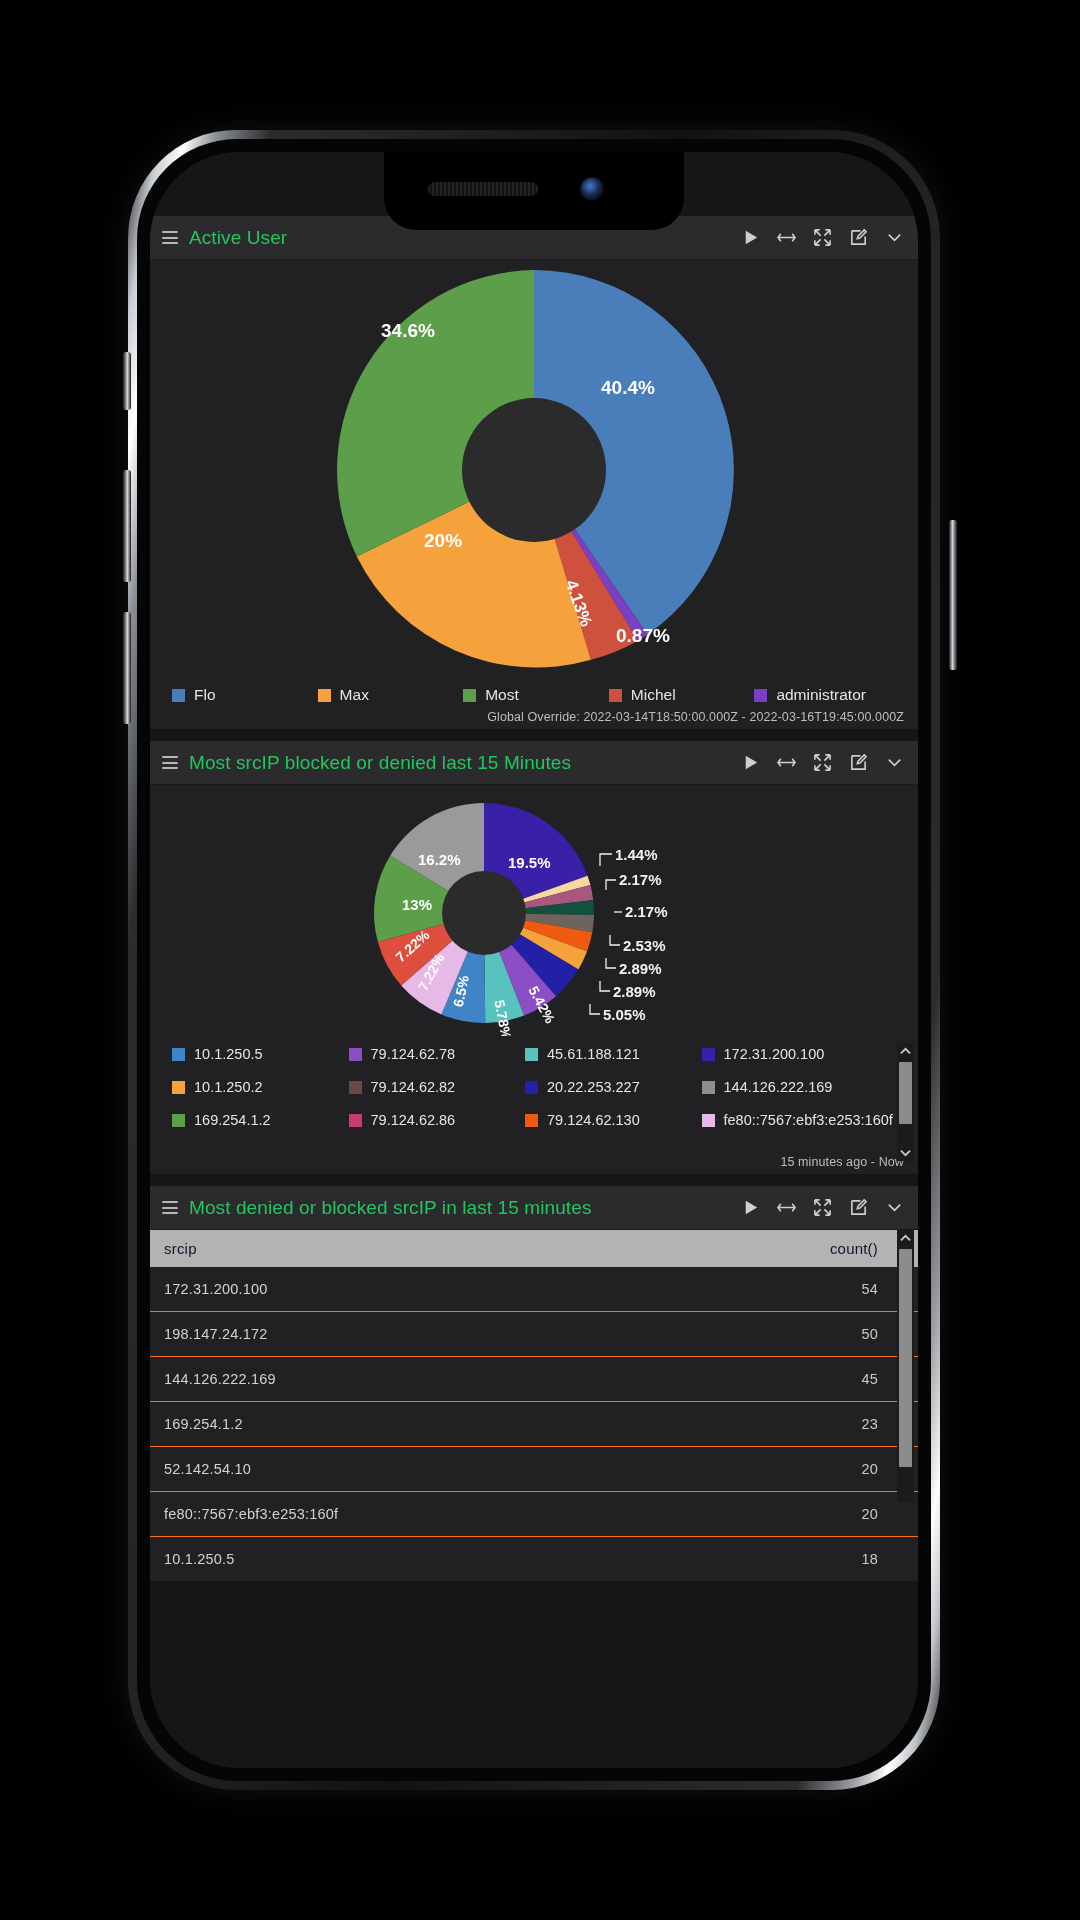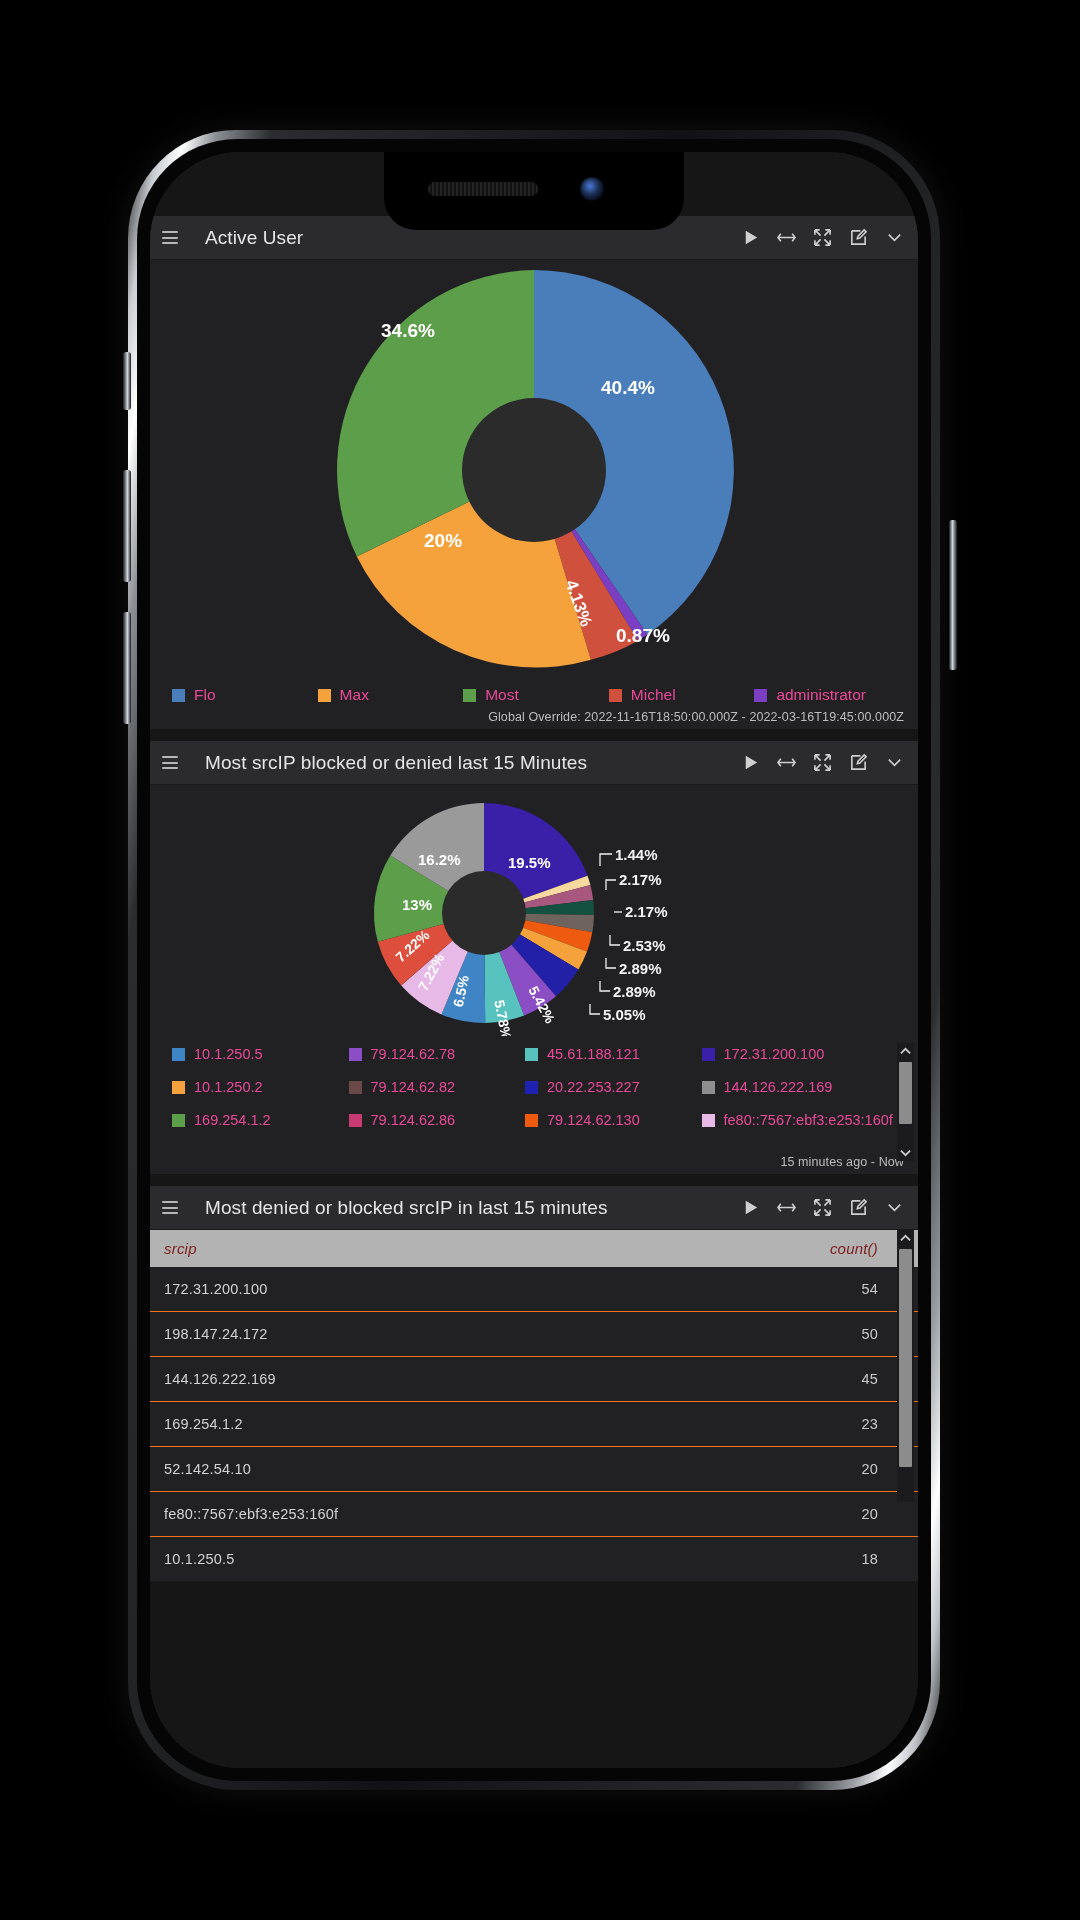--- a/index.html
+++ b/index.html
@@ -70,59 +70,59 @@
 
   .panel { background: #212124; margin: 0 0 12px 0; }
   .panel-head {
     height: 44px; background: #2b2b2e;
     display: flex; align-items: center; padding: 0 14px 0 12px;
     border-bottom: 1px solid #1a1a1c;
   }
   .burger { width: 16px; height: 13px; margin-right: 11px; flex: 0 0 auto;
     display: flex; flex-direction: column; justify-content: space-between; }
   .burger i { display: block; height: 2px; background: #b7b7b7; border-radius: 1px; }
-  .panel-title { color: #e5e5e5; font-size: 19px; font-weight: 400; letter-spacing: .1px;
-    white-space: nowrap; overflow: hidden; margin-left: 16px; }
+  .panel-title { color: #22c55e; font-size: 19px; font-weight: 400; letter-spacing: .1px;
+    white-space: nowrap; overflow: hidden; }
   .head-icons { margin-left: auto; display: flex; align-items: center; gap: 17px; }
   .hi { width: 19px; height: 19px; display: block; fill: none; stroke: #cfcfcf; stroke-width: 1.7; }
   .hi.solid { fill: #cfcfcf; stroke: none; }
 
   .panel-body { position: relative; }
 
   
   .donut-wrap { display: flex; justify-content: center; align-items: center; }
   .donut { display: block; }
   .slice-lbl { font-family: "Liberation Sans", sans-serif; font-weight: 700; fill: #fff; }
 
   
   .legend { display: flex; flex-wrap: wrap; padding: 6px 18px 2px 22px; }
   .lg-item { display: flex; align-items: center; margin: 0 0 0 0; }
   .lg-sw { width: 13px; height: 13px; margin-right: 9px; flex: 0 0 auto; }
-  .lg-txt { color: #ec4899; font-size: 15.5px; white-space: nowrap; }
+  .lg-txt { color: #e5e5e5; font-size: 15.5px; white-space: nowrap; }
 
   .legend-1 .lg-item { width: 20%; margin-bottom: 2px; }
   .legend-2 { padding: 10px 40px 8px 22px; }
   .legend-2 .lg-item { width: 25%; margin-bottom: 17px; }
   .legend-2 .lg-txt { font-size: 14.5px; }
 
   .foot-note { text-align: right; color: #bdbdbd; font-size: 12.5px;
     padding: 2px 14px 5px 0; letter-spacing: .1px; }
 
   
   .sbar { position: absolute; right: 4px; width: 17px; background: #1b1b1d;
     display: flex; flex-direction: column; align-items: center; }
   .sbar .arr { width: 17px; height: 17px; display: flex; align-items: center; justify-content: center; }
   .sbar .arr svg { width: 11px; height: 11px; stroke: #c8c8c8; stroke-width: 2; fill: none; }
   .sbar .thumb { width: 13px; background: #8c8c8c; border-radius: 1px; }
 
   
   .tbl { width: 100%; border-collapse: collapse; }
   .tbl th {
-    background: #b3b3b3; color: #7f1d1d; font-size: 15px; font-weight: 400;
-    text-align: left; padding: 10px 14px; letter-spacing: .2px; font-style: italic;
+    background: #b3b3b3; color: #0f172a; font-size: 15px; font-weight: 400;
+    text-align: left; padding: 10px 14px; letter-spacing: .2px;
   }
   .tbl th.num { text-align: right; }
   .tbl td { color: #d2d2d2; font-size: 14.5px; padding: 14px 14px; letter-spacing: .2px; }
   .tbl td.num { text-align: right; color: #c9c9c9; }
   .tbl tr + tr td { border-top: 1px solid #f97316; }
 </style>
 </head>
 <body>
 
 <div id="stage">
@@ -210,21 +210,21 @@
             <div class="lg-item">
               <span class="lg-sw" style="background:#d0503e"></span>
               <span class="lg-txt">Michel</span>
             </div>
             <div class="lg-item">
               <span class="lg-sw" style="background:#7b3fc4"></span>
               <span class="lg-txt">administrator</span>
             </div>
           </div>
 
-          <div class="foot-note">Global Override: 2022-11-16T18:50:00.000Z - 2022-03-16T19:45:00.000Z</div>
+          <div class="foot-note">Global Override: 2022-03-14T18:50:00.000Z - 2022-03-16T19:45:00.000Z</div>
         </div>
       </section>
 
       <section class="panel">
         <header class="panel-head">
           <span class="burger">
               <i></i>
               <i></i>
               <i></i>
             </span>

